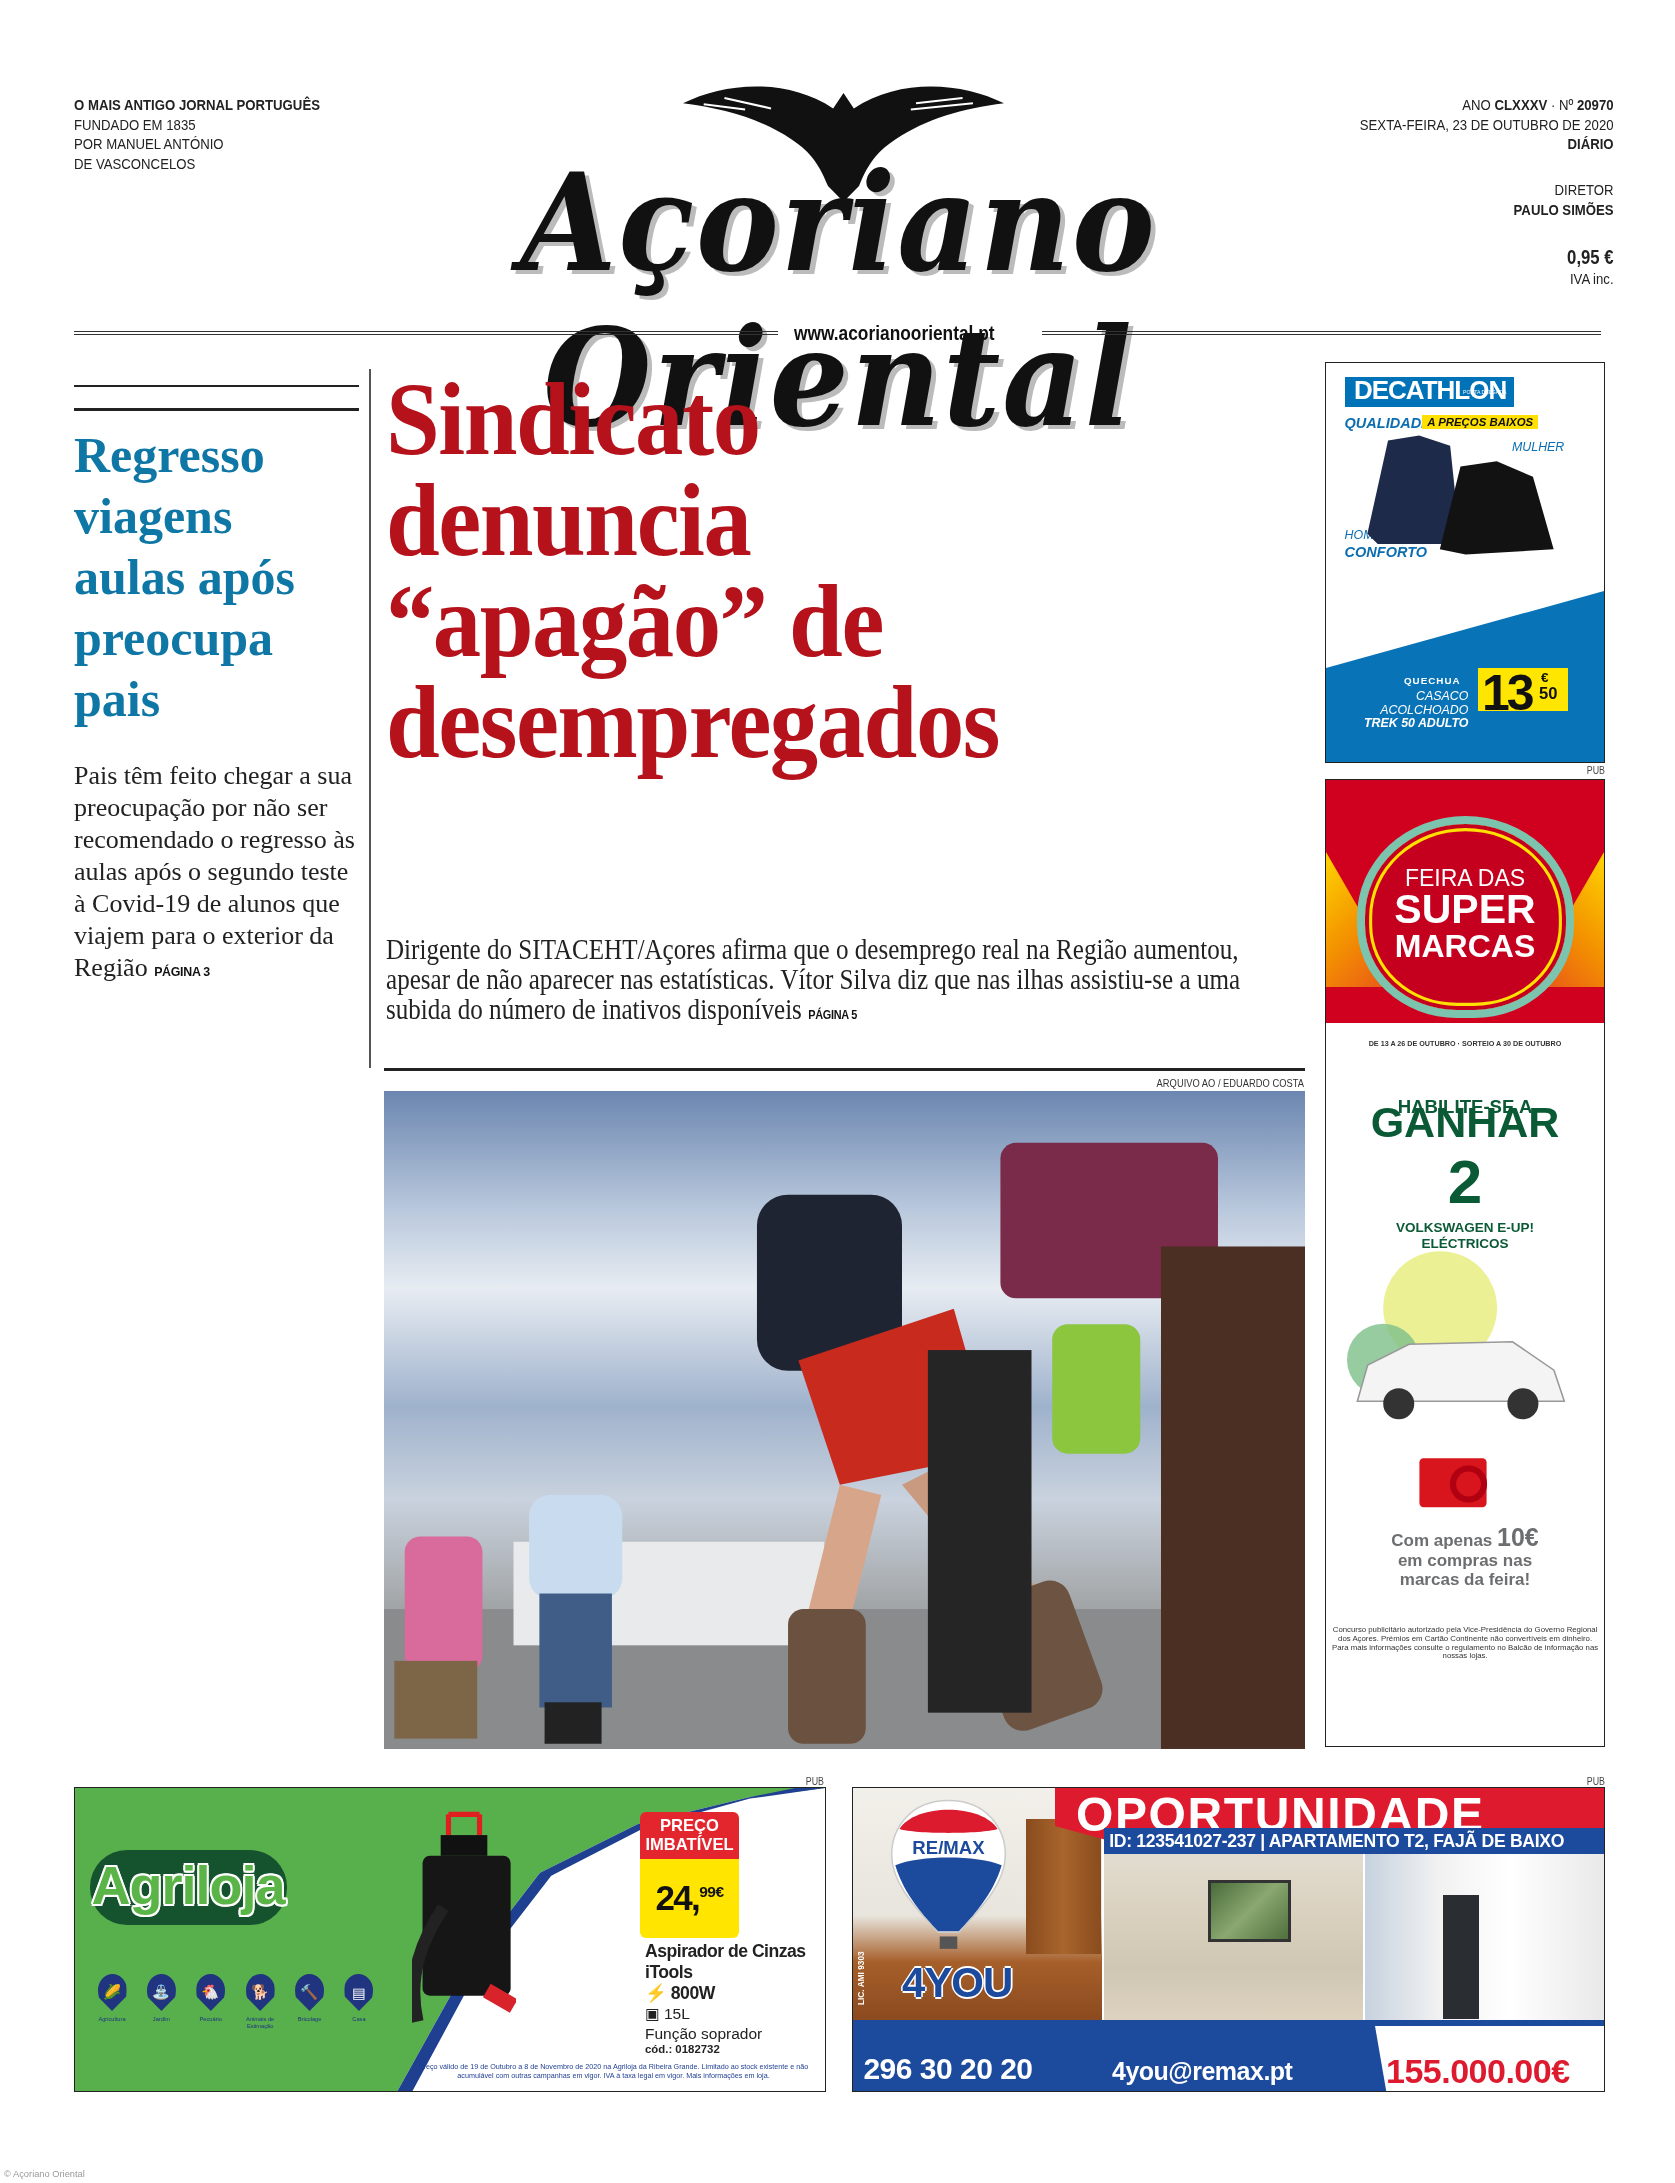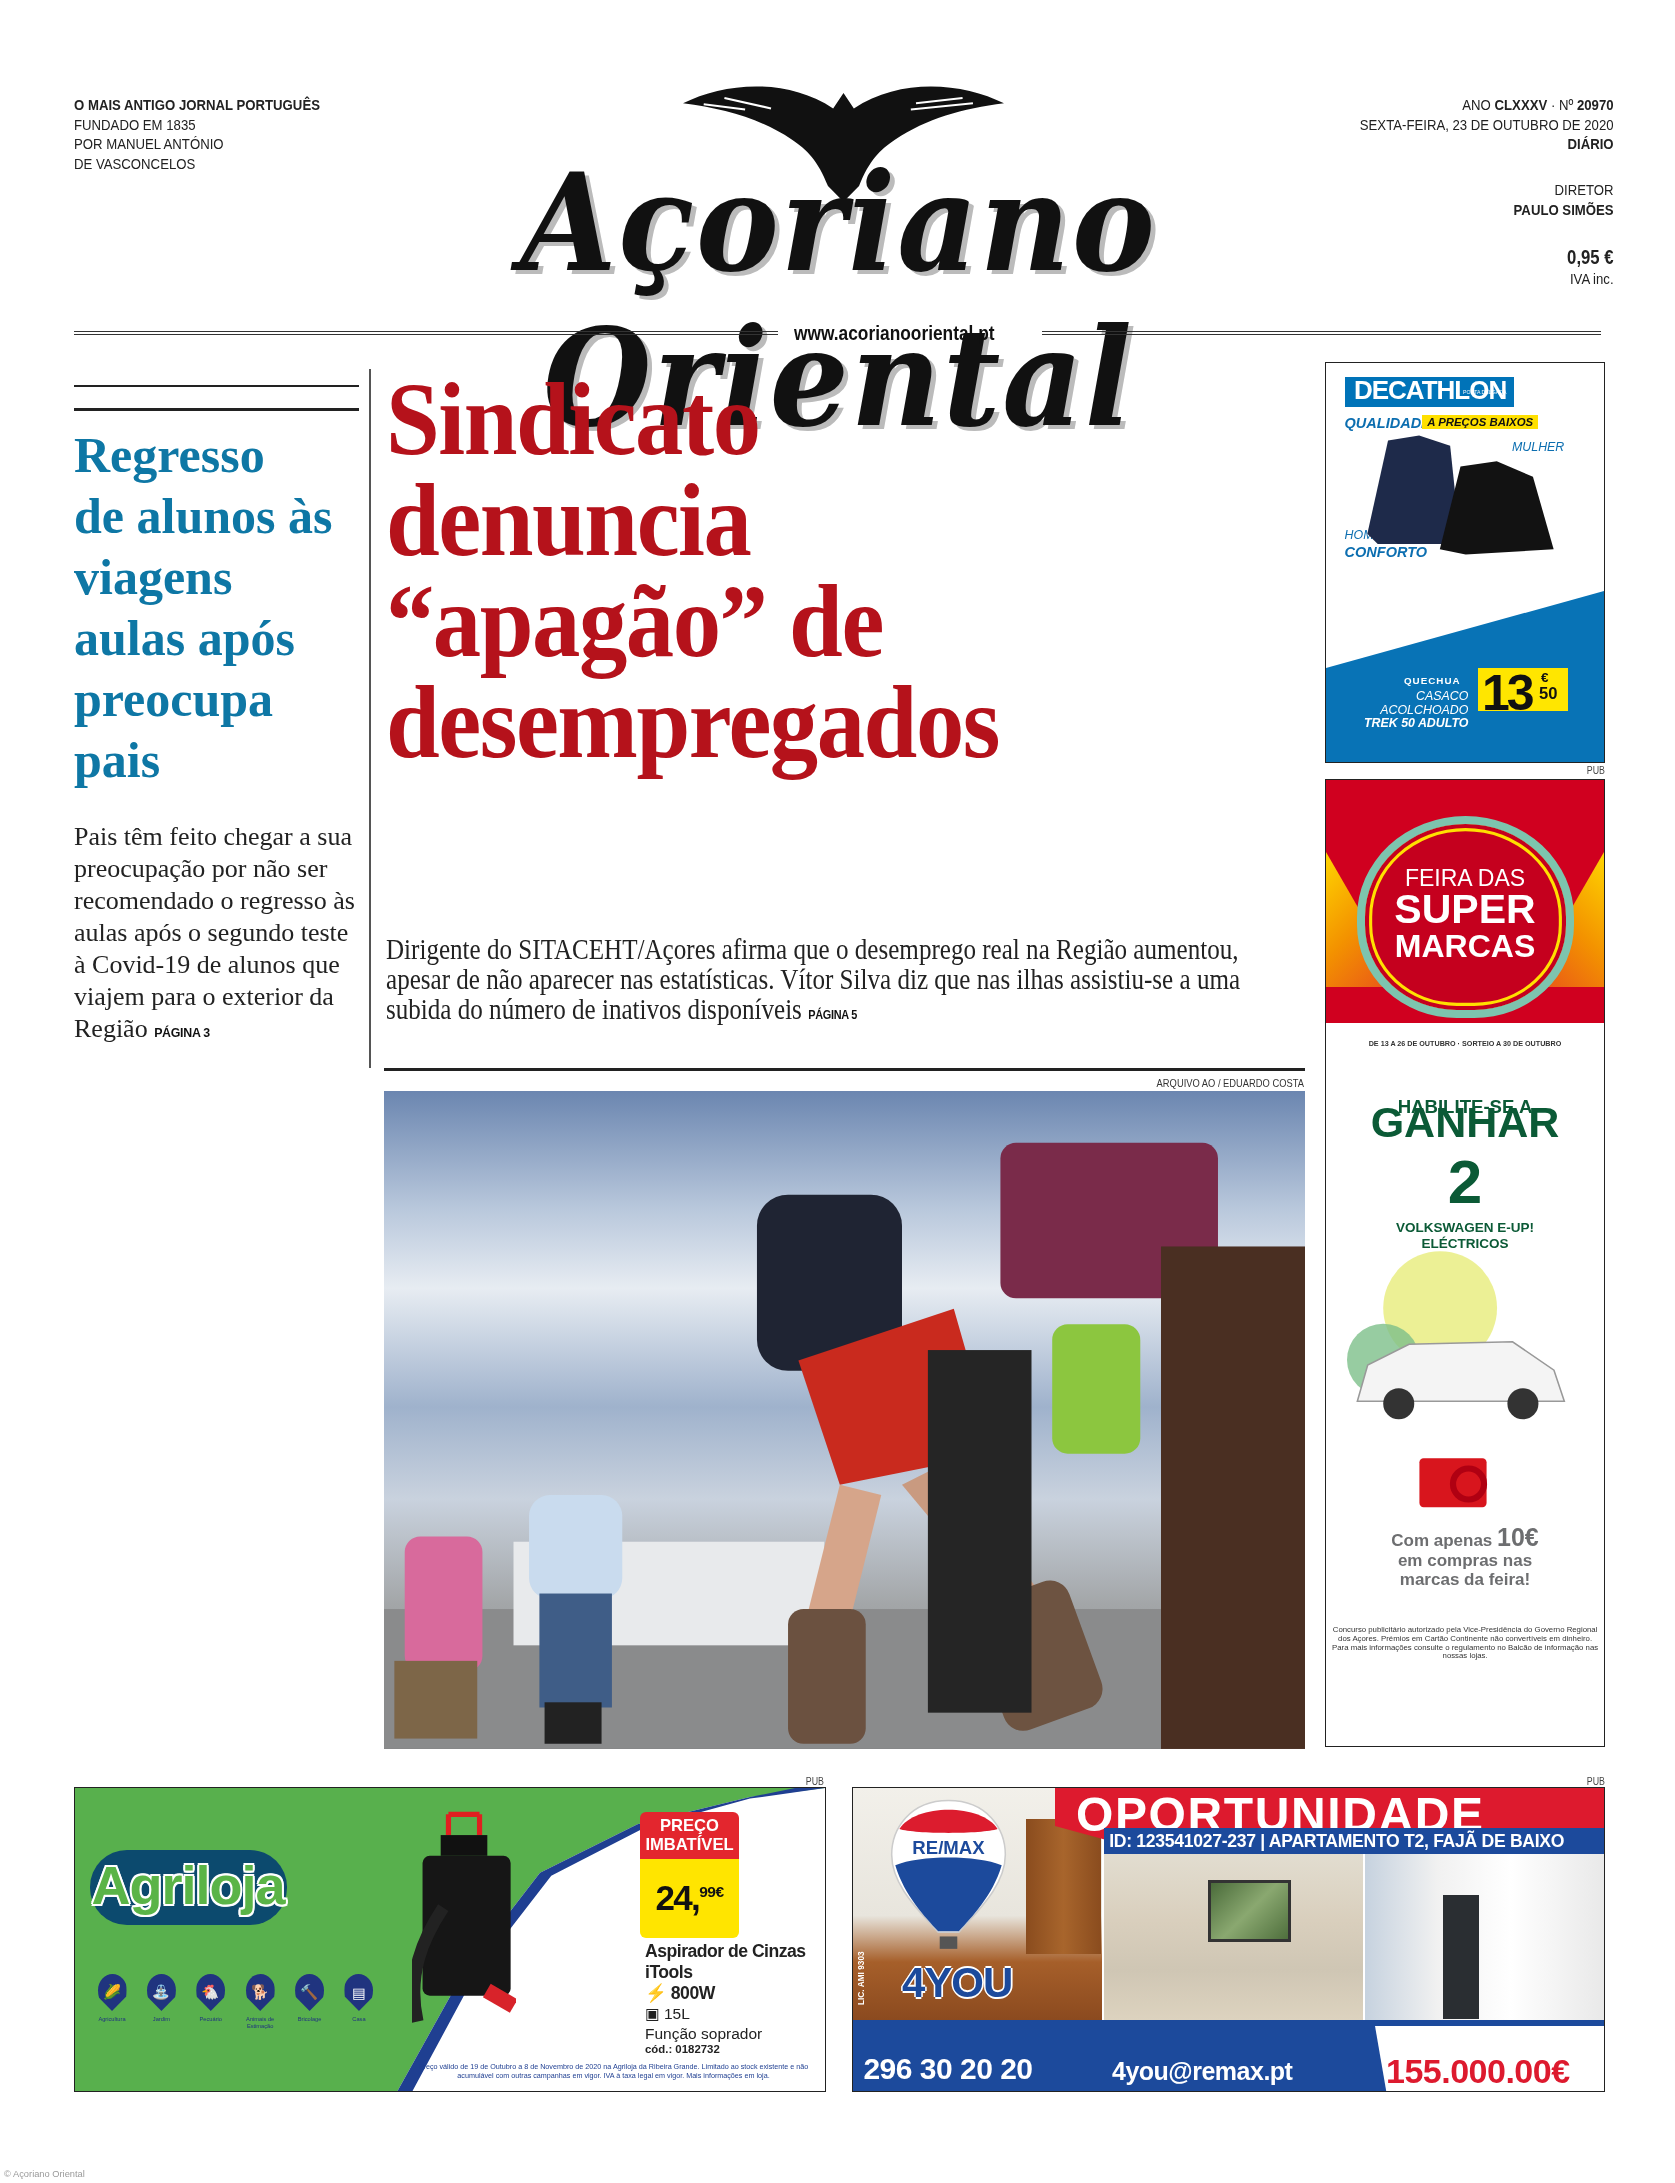--- a/index.html
+++ b/index.html
@@ -78,21 +78,21 @@
   .cont-bottom { position: absolute; left: 0; bottom: 0; width: 100%; height: 70px; background: #d0001f; border-top: 4.1px solid #7dc4ae; }
   .cont-logo { position: absolute; left: 0; top: 15.5px; width: 100%; text-align: center; color: #fff; font-weight: bold; font-size: 27px; letter-spacing: 1px; }
 
   
   .agri { left: 74px; top: 1787px; width: 752px; height: 305px; }
   .agri-green { position: absolute; left: 0; top: 0; width: 100%; height: 100%; background: #58b04d; }
   .agri-white { position: absolute; left: 0; top: 0; width: 100%; height: 100%; background: #fff;
      clip-path: polygon(100% 0, 100% 100%, 43% 100%, 52% 60%, 62% 28%, 75% 12%, 90% 3%); }
   .agri-blue-curve { position: absolute; left: 0; top: 0; width: 100%; height: 100%; background: #1f3f91;
      clip-path: polygon(96% 0, 100% 0, 90% 3.5%, 76% 13%, 63.5% 29%, 53.5% 61%, 45% 100%, 43% 100%, 52% 60%, 62% 28%, 75% 12%, 90% 3%); }
-  .agri-logo { position: absolute; left: 14.5px; top: 62px; width: 197px; height: 75px; background: #0c4a6e; border-radius: 37px;
+  .agri-logo { position: absolute; left: 14.5px; top: 62px; width: 197px; height: 75px; background: #14532d; border-radius: 37px;
      color: #5ab447; font-weight: 900; font-size: 54px; line-height: 71px; text-align: center; letter-spacing: -1px;
      text-shadow: 2.1px 0 #fff, -2.1px 0 #fff, 0 2.1px #fff, 0 -2.1px #fff, 1.6px 1.6px #fff, -1.6px -1.6px #fff, 1.6px -1.6px #fff, -1.6px 1.6px #fff; }
   .agri-icons { position: absolute; left: 15.5px; top: 186px; width: 290px; display: flex; justify-content: space-between; }
   .agri-icon { width: 43px; text-align: center; }
   .agri-pin { width: 29px; height: 37px; margin: 0 auto; background: #20347f; border-radius: 50% 50% 50% 50% / 44% 44% 56% 56%; clip-path: polygon(0 0,100% 0,100% 60%,50% 100%,0 60%); display:flex; align-items:center; justify-content:center; color:#fff; font-size: 14.5px; }
   .agri-icon-label { font-size: 5.7px; color: #20347f; margin-top: 5.2px; line-height: 6.7px; }
   .vac { position: absolute; left: 337px; top: 15.5px; width: 104px; height: 228px; }
   .agri-price-box { position: absolute; left: 565px; top: 24px; width: 99px; height: 126px; border-radius: 6px; overflow: hidden; }
   .agri-price-top { height: 47px; background: #e3262e; color: #fff; font-weight: 900; font-size: 16.6px; line-height: 18.6px; text-align: center; padding-top: 5.2px; }
   .agri-price-bot { height: 80px; background: #ffe500; color: #111; font-weight: 900; font-size: 35px; text-align: center; padding-top: 18.6px; letter-spacing: -1.6px; }
@@ -169,21 +169,20 @@
 <div class="abs left-col">
 
   <div class="rule" style="margin-top:19.7px;"></div>
 
 
   <div class="rule" style="margin-top:21px;"></div>
 
   <article style="margin-top:14.5px;">
     <h2 class="h-blue">
       <div>Regresso</div>
-      <div>de alunos às</div>
       <div>viagens</div>
       <div>aulas após</div>
       <div>preocupa</div>
       <div>pais</div>
     </h2>
     <p class="deck" style="margin-top:30px;line-height:32px;">
       <span>Pais têm feito chegar a sua preocupação por não ser recomendado o regresso às aulas após o segundo teste à Covid-19 de alunos que viajem para o exterior da Região</span>
       <span class="pg">PÁGINA 3</span>
     </p>
   </article>

